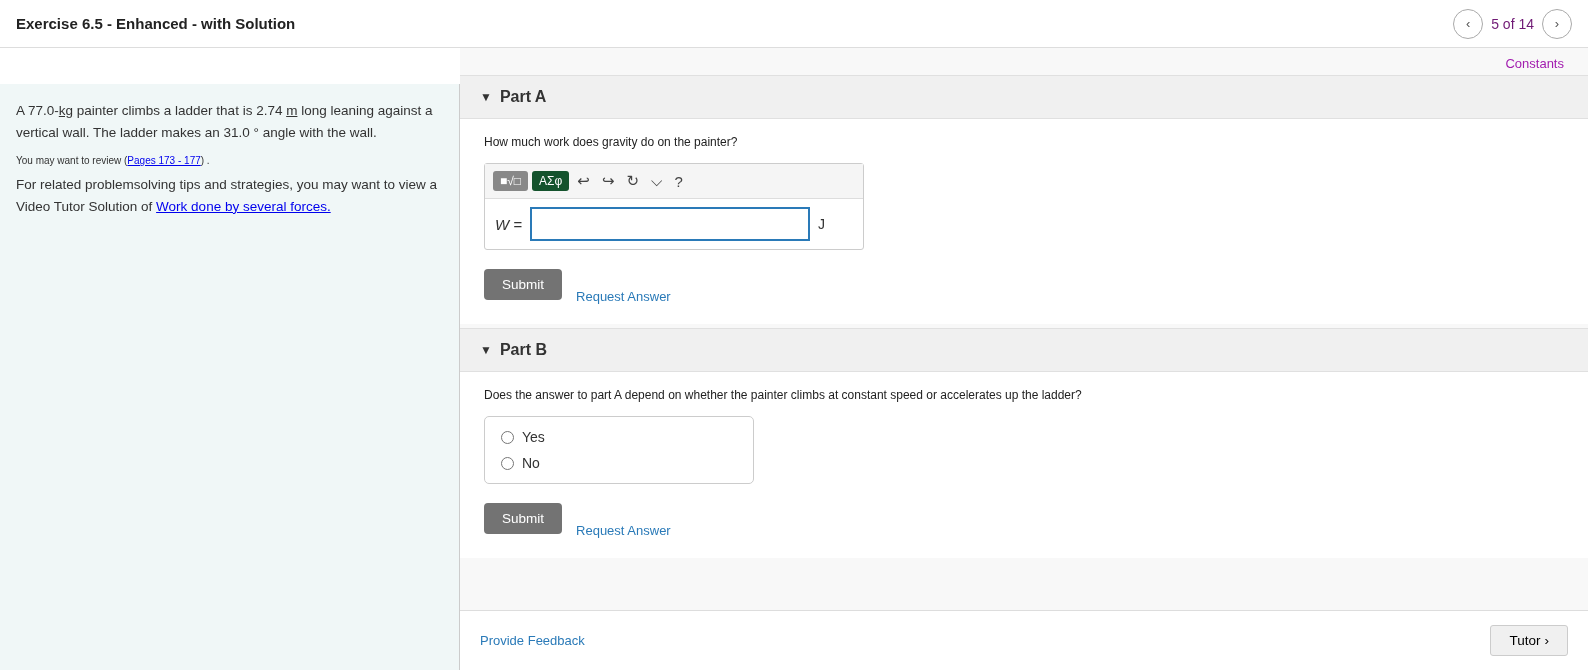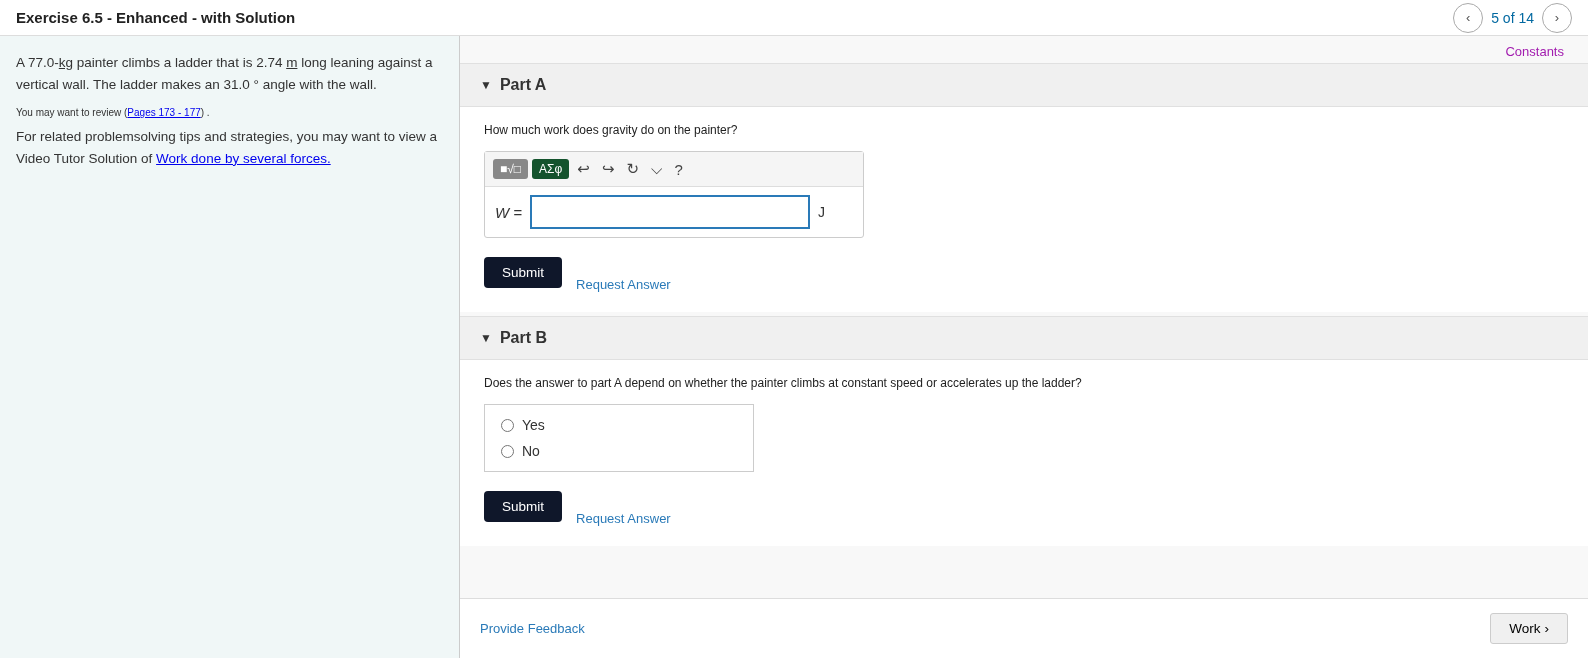--- a/index.html
+++ b/index.html
@@ -5,45 +5,46 @@
     * { box-sizing: border-box; margin: 0; padding: 0; }
     body { font-family: Arial, sans-serif; font-size: 14px; color: #333; background: #fff; height: 672px; overflow: hidden; }
 
     
     .header {
       display: flex;
       align-items: center;
       justify-content: space-between;
       padding: 0 16px;
       border-bottom: 1px solid #ddd;
-      height: 36px;
+      height: 48px;
     }
     .header-title { font-size: 15px; font-weight: bold; color: #222; }
     .nav-controls { display: flex; align-items: center; gap: 8px; }
     .nav-btn {
       width: 30px; height: 30px; border-radius: 50%; border: 1px solid #aaa;
       background: #fff; cursor: pointer; display: flex; align-items: center; justify-content: center;
       font-size: 13px; color: #555;
     }
-    .nav-info { font-size: 14px; color: #0369a1; }
+    .nav-info { font-size: 14px; color: #701a75; }
 
     
     .main-layout {
       display: flex;
       height: calc(672px - 50px);
     }
 
     
     .left-panel {
       width: 460px;
       min-width: 460px;
       border-right: 1px solid #ccc;
       padding: 16px;
       background: #f0f7f7;
       overflow-y: auto;
+      margin-top: 36px;
     }
     .problem-text { font-size: 13.5px; line-height: 1.6; color: #333; }
     .problem-text .underline { text-decoration: underline; }
     .review-line { margin: 12px 0 8px 0; font-size: 10px; }
     .strategy-line { font-size: 13.5px; line-height: 1.6; }
 
     
     .right-panel {
       flex: 1;
       overflow-y: auto;
@@ -128,34 +129,34 @@
       height: 34px;
       outline: none;
       font-size: 14px;
       padding: 4px 6px;
     }
     .math-unit { margin-left: 8px; font-size: 14px; }
 
     
     .action-row { display: flex; align-items: center; gap: 14px; }
     .submit-btn {
-      background: #0f172a;
+      background: #737373;
       color: #fff;
       border: none;
       border-radius: 4px;
       padding: 8px 18px;
       font-size: 13.5px;
       cursor: pointer;
     }
     .request-link { color: #2a7ab8; font-size: 13px; text-decoration: none; cursor: pointer; margin-top: 25px; }
 
     
     .radio-box {
       border: 1px solid #ccc;
-      border-radius: 0;
+      border-radius: 5px;
       padding: 12px 16px;
       margin-bottom: 14px;
       display: inline-block;
       min-width: 270px;
       background: #fff;
     }
     .radio-option {
       display: flex;
       align-items: center;
       gap: 8px;
@@ -288,19 +289,19 @@
           <a class="request-link" href="#">Request Answer</a>
         </div>
       </div>
     </div>
 
     <div style="height: 60px;"></div>
 
     <div class="footer-bar">
       <a class="provide-feedback-link" href="#">Provide Feedback</a>
       <button class="next-btn">
-        <span>Work</span>
+        <span>Tutor</span>
         <span>›</span>
       </button>
     </div>
 
   </div>
 </div>
 
 </body></html>

